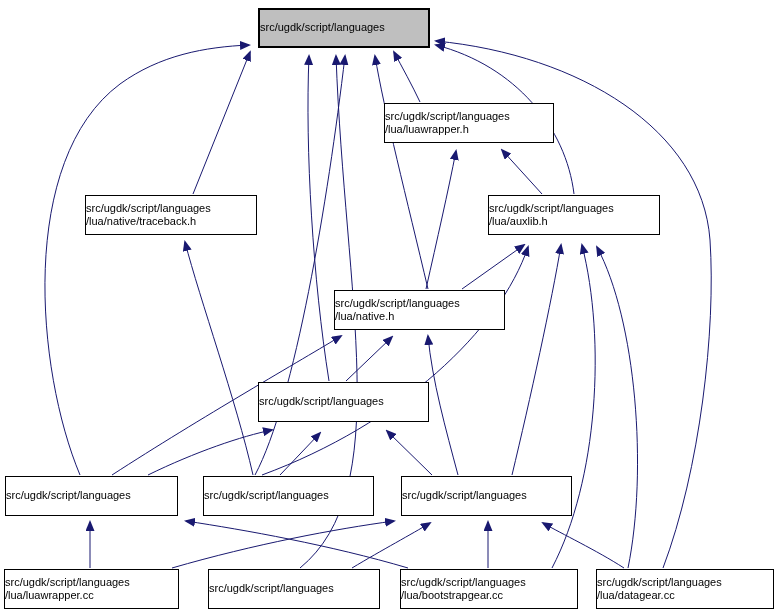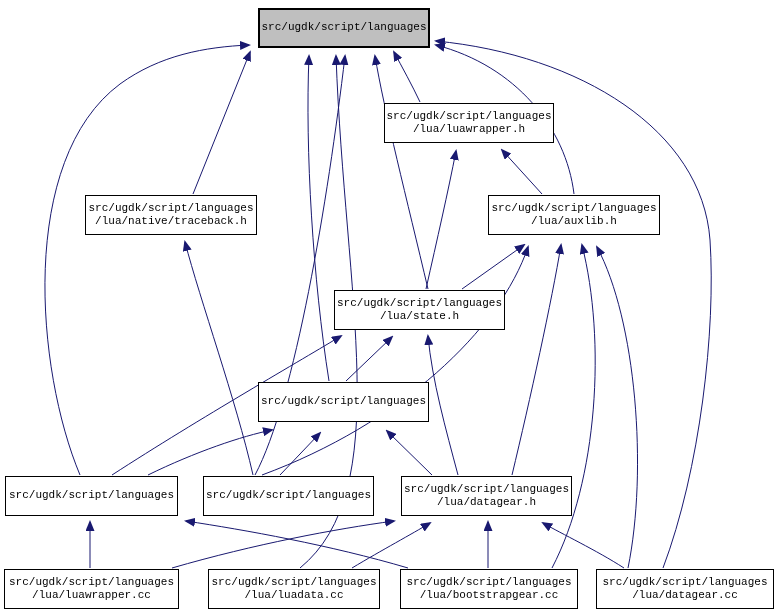--- a/index.html
+++ b/index.html
@@ -12,26 +12,25 @@
   }
   #edge-svg{position:absolute;left:0;top:0;width:776px;height:616px;}
   .node{
     position:absolute;
     box-sizing:border-box;
     background:#ffffff;
     border:1px solid #000000;
     color:#000000;
     font-size:11px;
     line-height:13.5px;
-    text-align:center;
+    text-align:left;
     display:flex;
     flex-direction:column;
     justify-content:center;
     cursor:pointer;
-    font-family:Liberation Mono, monospace;
   }
   .node.highlighted{
     background:#bfbfbf;
     border-width:2px;
   }
   .node span{display:block;white-space:nowrap;}
 </style>
 </head>
 <body>
 
@@ -85,42 +84,40 @@
       <div class="node" style="left: 85px; top: 195px; width: 172px; height: 40px;">
         <span>src/ugdk/script/languages</span>
         <span>/lua/native/traceback.h</span>
       </div>
       <div class="node" style="left: 488px; top: 195px; width: 172px; height: 40px;">
         <span>src/ugdk/script/languages</span>
         <span>/lua/auxlib.h</span>
       </div>
       <div class="node" style="left: 334px; top: 290px; width: 171px; height: 40px;">
         <span>src/ugdk/script/languages</span>
-        <span>/lua/state.h</span>
+        <span>/lua/native.h</span>
       </div>
       <div class="node" style="left: 258px; top: 382px; width: 171px; height: 40px;">
         <span>src/ugdk/script/languages</span>
       </div>
       <div class="node" style="left: 5px; top: 476px; width: 173px; height: 40px;">
         <span>src/ugdk/script/languages</span>
       </div>
       <div class="node" style="left: 203px; top: 476px; width: 171px; height: 40px;">
         <span>src/ugdk/script/languages</span>
       </div>
       <div class="node" style="left: 401px; top: 476px; width: 171px; height: 40px;">
         <span>src/ugdk/script/languages</span>
-        <span>/lua/datagear.h</span>
       </div>
       <div class="node" style="left: 4px; top: 569px; width: 175px; height: 40px;">
         <span>src/ugdk/script/languages</span>
         <span>/lua/luawrapper.cc</span>
       </div>
       <div class="node" style="left: 208px; top: 569px; width: 172px; height: 40px;">
         <span>src/ugdk/script/languages</span>
-        <span>/lua/luadata.cc</span>
       </div>
       <div class="node" style="left: 400px; top: 569px; width: 178px; height: 40px;">
         <span>src/ugdk/script/languages</span>
         <span>/lua/bootstrapgear.cc</span>
       </div>
       <div class="node" style="left: 596px; top: 569px; width: 178px; height: 40px;">
         <span>src/ugdk/script/languages</span>
         <span>/lua/datagear.cc</span>
       </div>
     </div>

